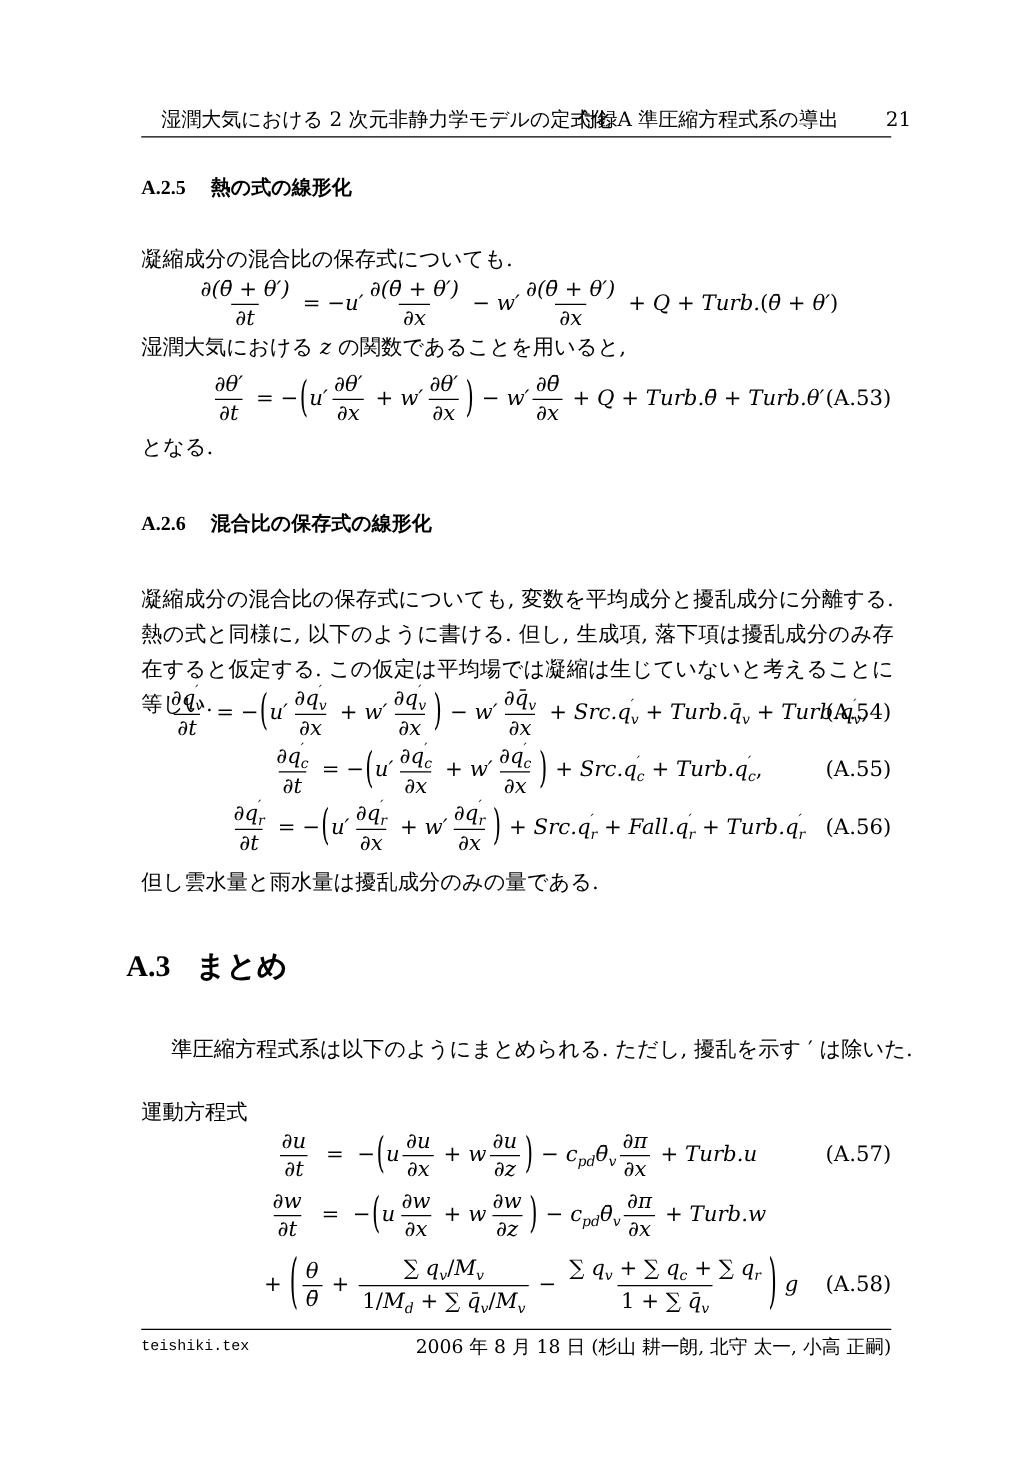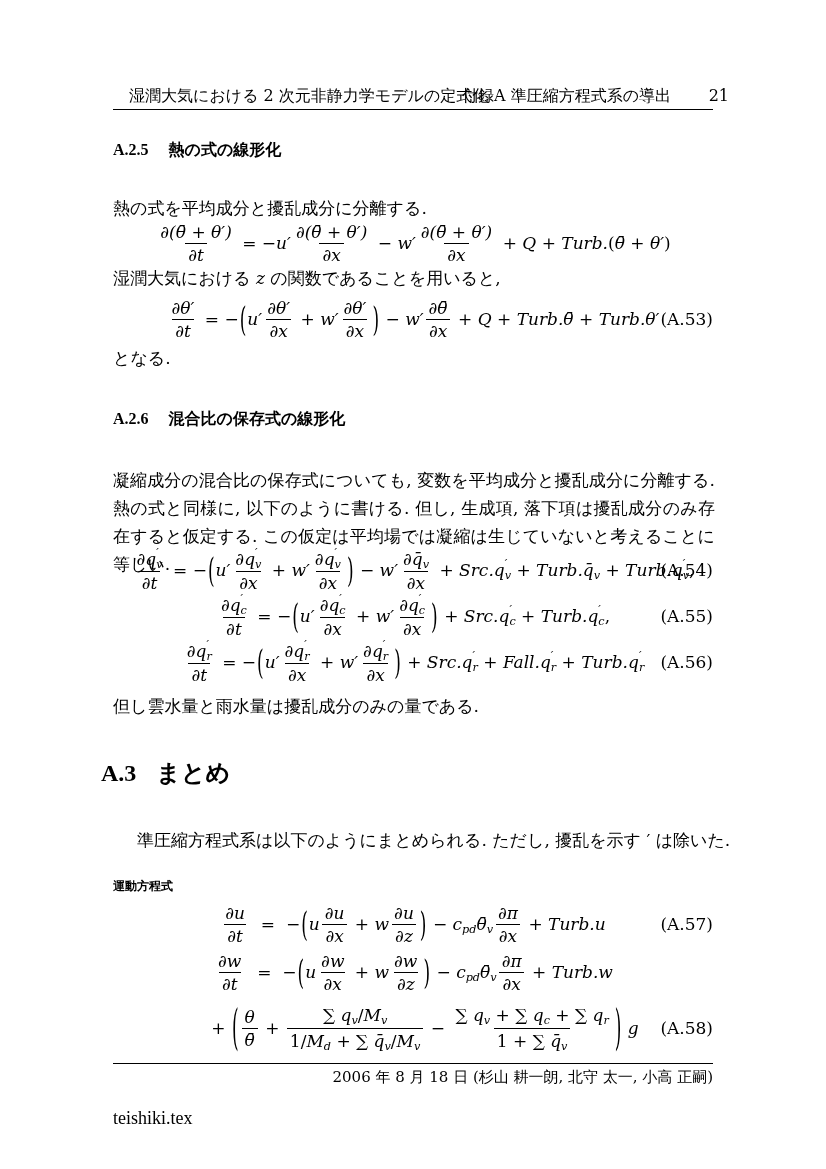--- a/index.html
+++ b/index.html
@@ -9,21 +9,21 @@
   .runhead{position:absolute;left:129px;top:86px;width:600px;height:22px;font-size:16px;}
   .runhead .lt{position:absolute;left:0;top:0;white-space:nowrap;}
   .runhead .rt{position:absolute;right:58px;top:0;white-space:nowrap;}
   .runhead .pn{position:absolute;right:0;top:0;font-family:"DejaVu Serif",serif;}
   .headrule{position:absolute;left:113px;top:109px;width:600px;border-top:1px solid #000;}
   
   .h2{position:absolute;left:113px;width:600px;font-weight:bold;font-size:16px;white-space:nowrap;}
   .h1{position:absolute;left:101px;width:600px;font-weight:bold;font-size:24px;white-space:nowrap;}
   .hnum{font-family:"Liberation Serif","DejaVu Serif",serif;font-weight:bold;}
   .htitle{font-family:"Liberation Sans","DejaVu Sans",sans-serif;font-weight:bold;margin-left:20px;}
-  .subhead{position:absolute;left:113px;font-size:12px;font-weight:700;
+  .subhead{position:absolute;left:113px;font-size:17px;font-weight:400;
            font-family:"Liberation Sans","DejaVu Sans",sans-serif;}
   
   .para{position:absolute;left:113px;width:602px;font-size:17px;line-height:28px;text-align:justify;}
   .ivar{font-style:italic;font-family:"DejaVu Serif",serif;}
   
   .eq{position:absolute;left:113px;width:600px;display:flex;justify-content:center;align-items:center;
       font-size:17px;white-space:pre;font-family:"DejaVu Serif","Liberation Serif",serif;}
   .eq .eqlabel{position:absolute;right:0;top:50%;transform:translateY(-50%);font-style:normal;}
   .mu{white-space:pre;}
   .mi{font-style:italic;white-space:pre;}
@@ -32,41 +32,41 @@
   .frac .den{display:flex;justify-content:center;align-items:center;border-top:1px solid #000;padding:1px 3px 0;white-space:pre;}
   .grp{display:inline-flex;align-items:center;}
   .grpc{display:inline-flex;align-items:center;white-space:pre;}
   .bigp{display:inline-block;line-height:1;margin:0 1px;transform-origin:center;}
   .ssw{display:inline-flex;align-items:center;}
   .ss{display:inline-flex;flex-direction:column;font-size:66%;line-height:1.05;font-style:italic;text-align:left;}
   .ss .up,.ss .dn{display:block;min-height:1.05em;}
   
   .footrule{position:absolute;left:113px;top:1063px;width:600px;border-top:1px solid #000;}
   .foot{position:absolute;left:113px;top:1068px;width:600px;font-size:15px;}
-  .foot .fl{position:absolute;left:0;top:2px;font-family:Liberation Serif, serif;font-size:18px;margin-top:38px;}
+  .foot .fl{position:absolute;left:0;top:2px;font-family:Liberation Mono, monospace;font-size:12px;}
   .foot .fr{position:absolute;right:0;top:0;white-space:nowrap;}
 </style>
 </head>
 <body>
 
 <div class="page">
 
   <div class="runhead">
     <span class="lt">湿潤大気における 2 次元非静力学モデルの定式化</span>
     <span class="rt">付録A 準圧縮方程式系の導出</span>
     <span class="pn">21</span>
   </div>
   <div class="headrule"></div>
 
   <div class="h2" style="top:140px;">
     <span class="hnum">A.2.5</span><span class="htitle">熱の式の線形化</span>
   </div>
 
   <div class="para" style="top:194px;">
-    <span>熱の式を平均成分と擾乱成分に分離する.</span>
+    <span>凝縮成分の混合比の保存式についても.</span>
   </div>
 
   <div class="eq" style="top:214px;height:58px;">
     <span class="grpc"><span class="frac"><span class="num"><span class="mi">∂(θ̄ + θ′)</span></span><span class="den"><span class="mi">∂t</span></span></span><span class="mu"> = −</span><span class="mi">u′</span><span class="frac"><span class="num"><span class="mi">∂(θ̄ + θ′)</span></span><span class="den"><span class="mi">∂x</span></span></span><span class="mu"> − </span><span class="mi">w′</span><span class="frac"><span class="num"><span class="mi">∂(θ̄ + θ′)</span></span><span class="den"><span class="mi">∂x</span></span></span><span class="mu"> + </span><span class="mi">Q</span><span class="mu"> + </span><span class="mi">Turb.</span><span class="mu">(</span><span class="mi">θ̄ + θ′</span><span class="mu">)</span></span>
   </div>
 
   <div class="para" style="top:264px;">
     <span>湿潤大気における </span><span class="ivar">z</span><span> の関数であることを用いると,</span>
   </div>
 

